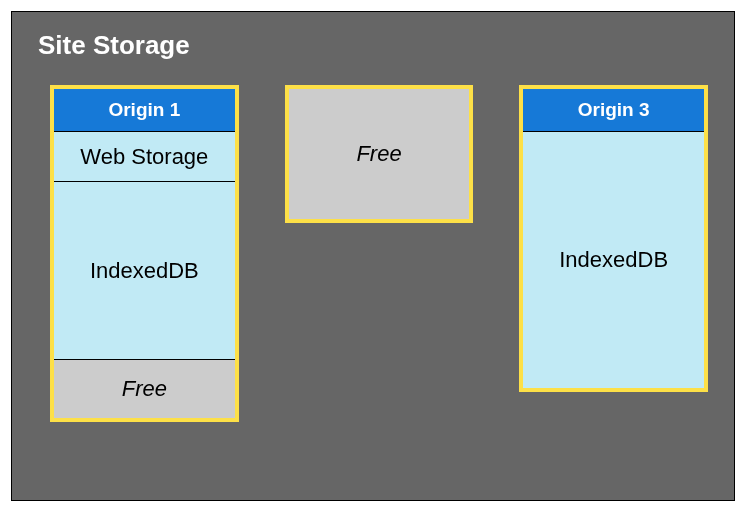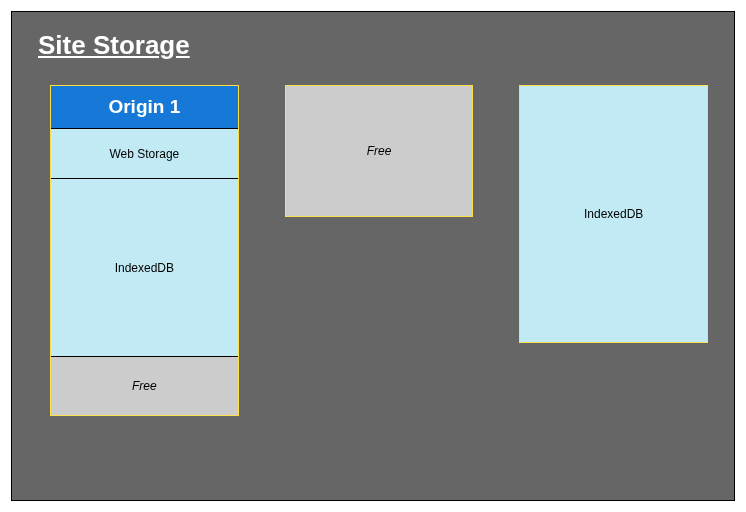--- a/index.html
+++ b/index.html
@@ -22,49 +22,48 @@
       width: 724px;
       height: 490px;
       padding: 18px 26px;
       position: relative;
     }
     .title {
       color: #ffffff;
       font-size: 26px;
       font-weight: bold;
       margin-bottom: 24px;
-      text-decoration: underline;
     }
     .origins {
       display: flex;
       gap: 46px;
       align-items: flex-start;
       padding-left: 12px;
     }
     .origin-box {
       width: 192px;
       display: flex;
       flex-direction: column;
-      border: 1px solid #fde047;
+      border: 4px solid #fde047;
     }
     .origin-header {
       background: #1679d7;
       color: #ffffff;
       font-weight: bold;
       font-size: 19px;
       text-align: center;
       padding: 10px 0;
       border-bottom: 1px solid #000;
     }
     .segment {
       text-align: center;
       display: flex;
       align-items: center;
       justify-content: center;
-      font-size: 12px;
+      font-size: 22px;
       color: #000;
       border-bottom: 1px solid #000;
     }
     .segment:last-child {
       border-bottom: none;
     }
     .seg-data {
       background: #c1eaf5;
     }
     .seg-free {
@@ -84,17 +83,18 @@
       <div class="segment seg-data" style="height:50px">Web Storage</div>
       <div class="segment seg-data" style="height:178px">IndexedDB</div>
       <div class="segment seg-free" style="height:58px">Free</div>
     </div>
 
     <div class="origin-box">
       <div class="segment seg-free" style="height:130px">Free</div>
     </div>
 
     <div class="origin-box">
+      <div class="origin-header">Origin 3</div>
       <div class="segment seg-data" style="height:256px">IndexedDB</div>
     </div>
 
   </div>
 </div>
 
 </body></html>

